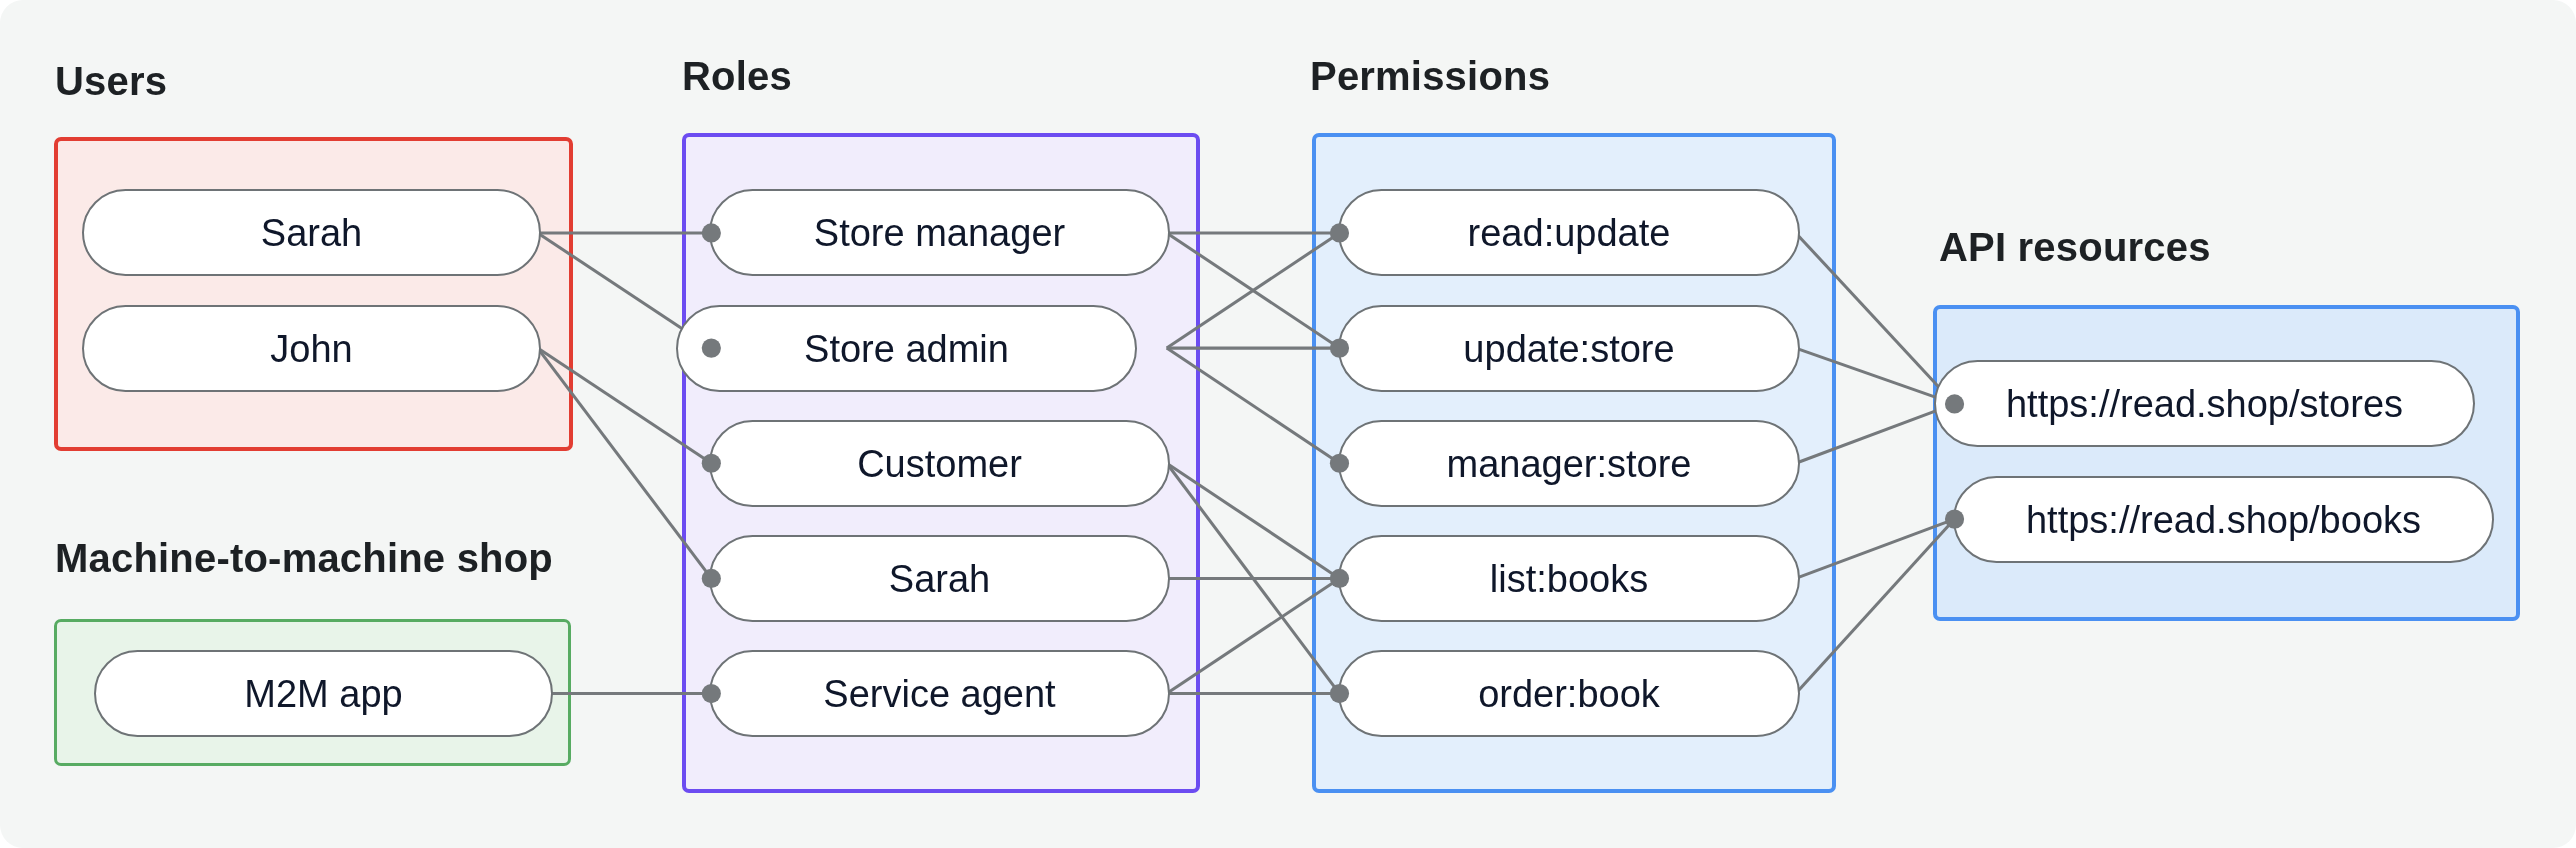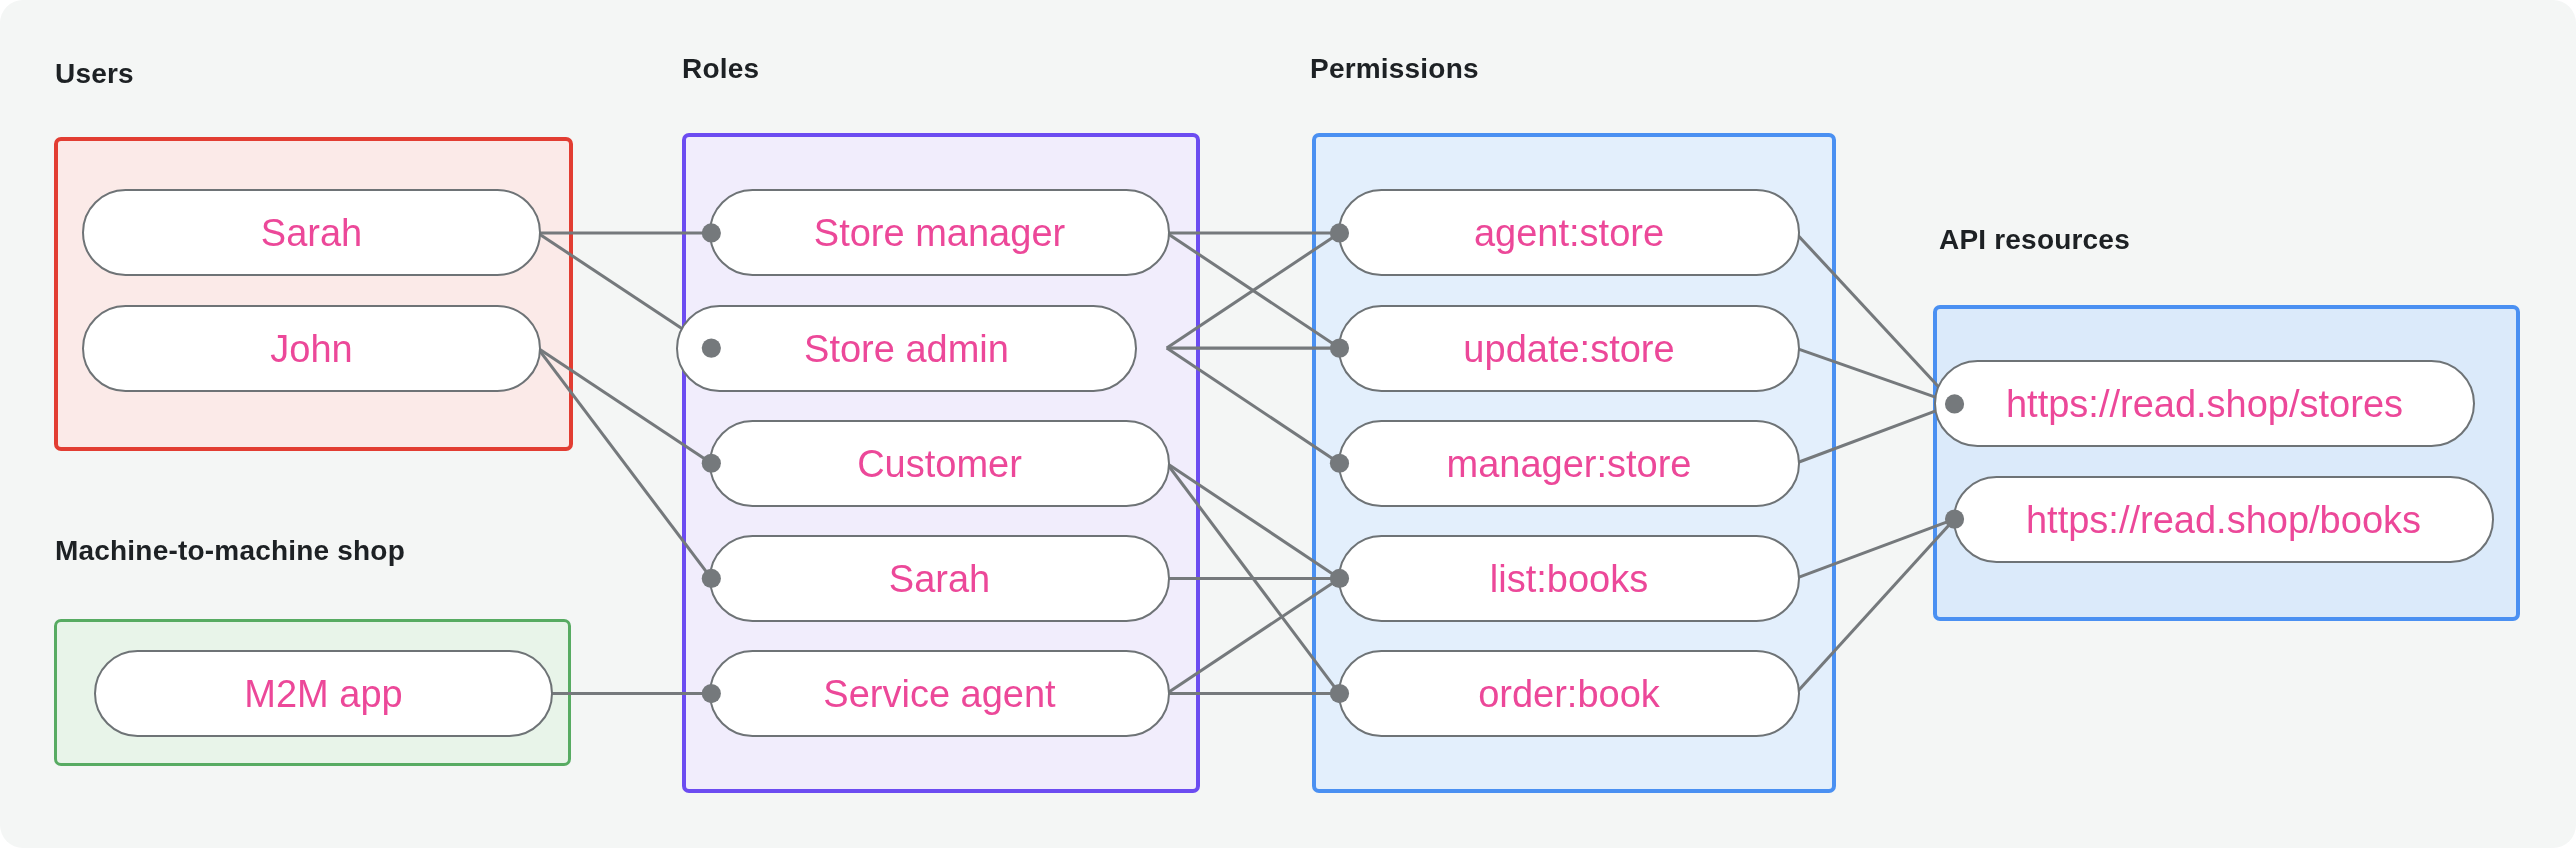--- a/index.html
+++ b/index.html
@@ -3,21 +3,21 @@
 <meta charset="utf-8">
 <style>
   html,body{margin:0;padding:0;background:#ffffff;}
   body{font-family:"Liberation Sans","DejaVu Sans",sans-serif;}
   #canvas{
     position:relative;width:2576px;height:848px;overflow:hidden;
     background:var(--bg,#f4f6f5);border-radius:23px;
   }
   
   .group-label{
-    position:absolute;font-size:28px;font-weight:600;color:var(--text,#1d2124);
+    position:absolute;font-size:40px;font-weight:600;color:var(--text,#1d2124);
     letter-spacing:0.2px;white-space:nowrap;line-height:1.1;
   }
   .lbl-users{left:55px;top:59px;}
   .lbl-m2m{left:55px;top:536px;}
   .lbl-roles{left:682px;top:54px;}
   .lbl-permissions{left:1310px;top:54px;}
   .lbl-api{left:1939px;top:225px;}
   
   .group-box{position:absolute;border-radius:7px;box-sizing:border-box;}
   .box-users{left:54px;top:137px;width:519px;height:314px;
@@ -30,21 +30,21 @@
     background:var(--permissions-fill,#e3effc);border:4.4px solid var(--permissions-border,#4a90f2);}
   .box-api{left:1933px;top:305px;width:587px;height:316px;
     background:var(--api-fill,#dbeafa);border:4.4px solid var(--api-border,#4a90f2);}
   
   .pill{
     position:absolute;height:87px;border-radius:44px;background:#ffffff;
     border:2.6px solid var(--pill-border,#6e7376);box-sizing:border-box;
     display:flex;align-items:center;justify-content:center;z-index:2;
   }
   .pill span{
-    font-size:38px;font-weight:500;color:#ec4899;white-space:nowrap;line-height:1;
+    font-size:38px;font-weight:500;color:#0f172a;white-space:nowrap;line-height:1;
   }
   .n-sarah{left:82px;top:189px;width:459px;}
   .n-john{left:82px;top:305px;width:459px;}
   .n-m2m-app{left:94px;top:650px;width:459px;}
   .n-store-manager{left:709px;top:189px;width:461px;}
   .n-store-admin{left:676px;top:305px;width:461px;}
   .n-customer{left:709px;top:420px;width:461px;}
   .n-guest{left:709px;top:535px;width:461px;}
   .n-service-agent{left:709px;top:650px;width:461px;}
   .n-read-store{left:1338px;top:189px;width:462px;}
@@ -120,21 +120,21 @@
     <span>Customer</span>
   </div>
   <div class="pill n-guest">
     <span>Sarah</span>
   </div>
   <div class="pill n-service-agent">
     <span>Service agent</span>
   </div>
 
   <div class="pill n-read-store">
-    <span>agent:store</span>
+    <span>read:update</span>
   </div>
   <div class="pill n-update-store">
     <span>update:store</span>
   </div>
   <div class="pill n-delete-store">
     <span>manager:store</span>
   </div>
   <div class="pill n-list-books">
     <span>list:books</span>
   </div>

